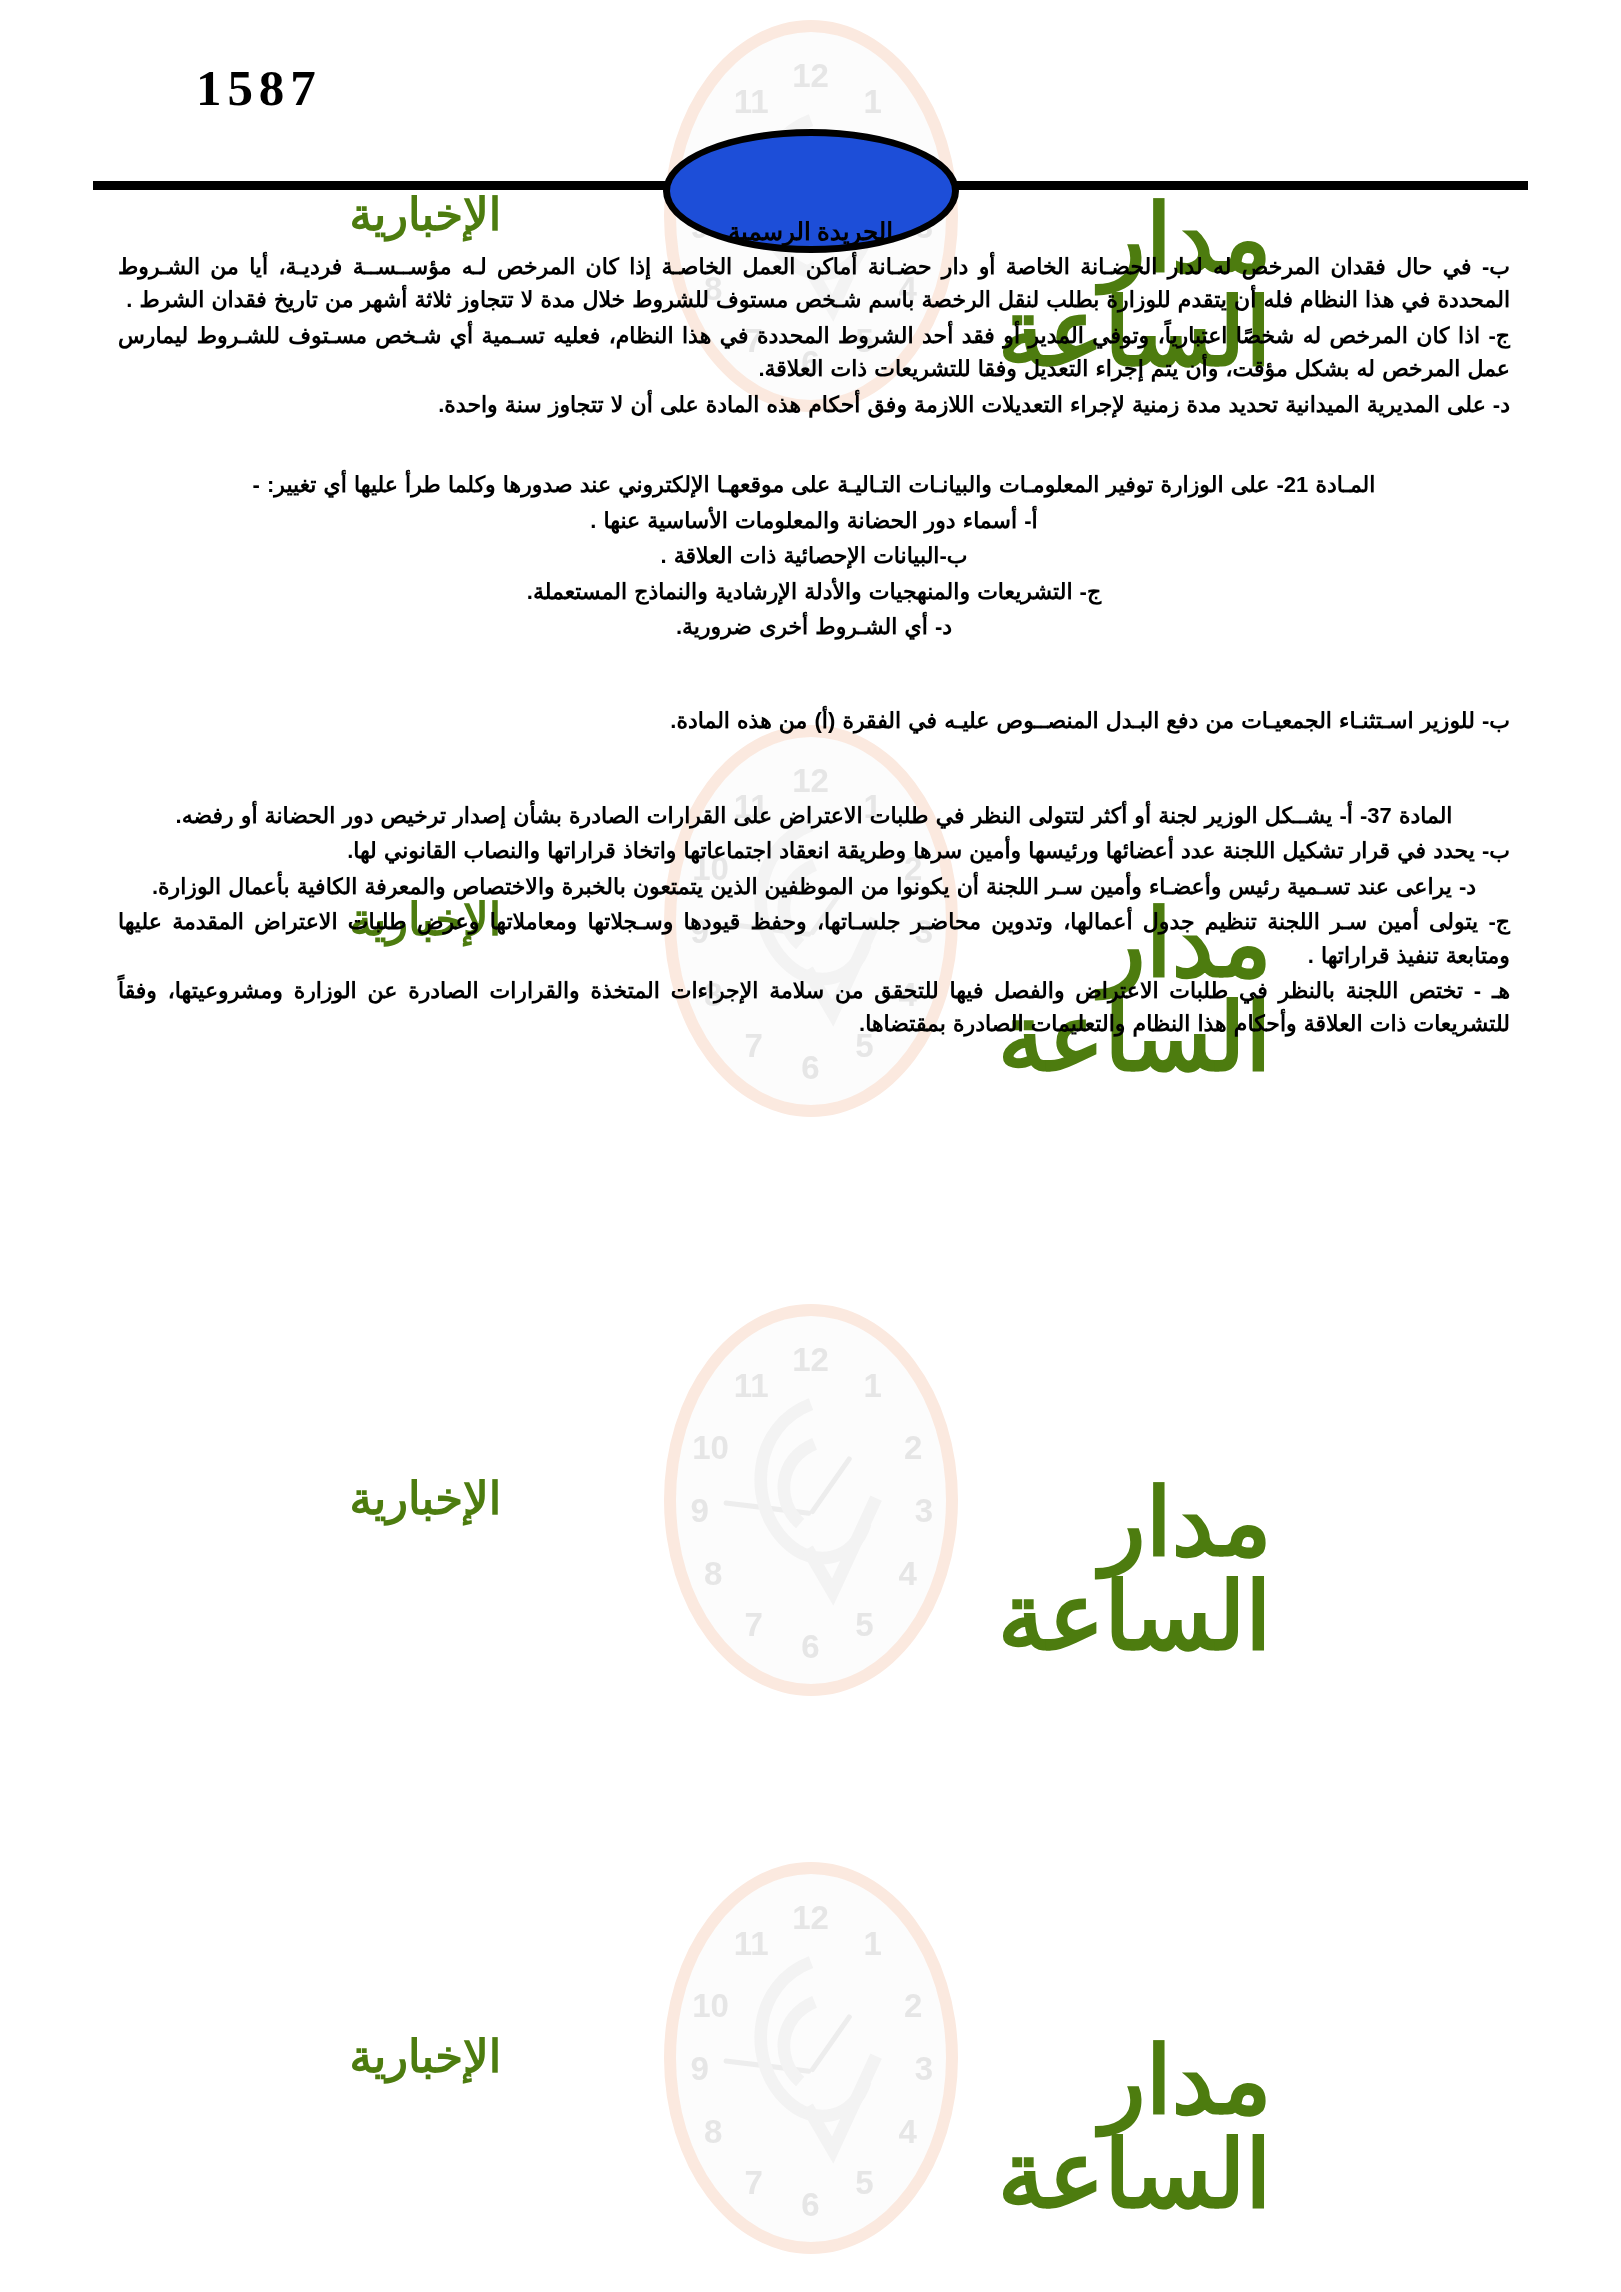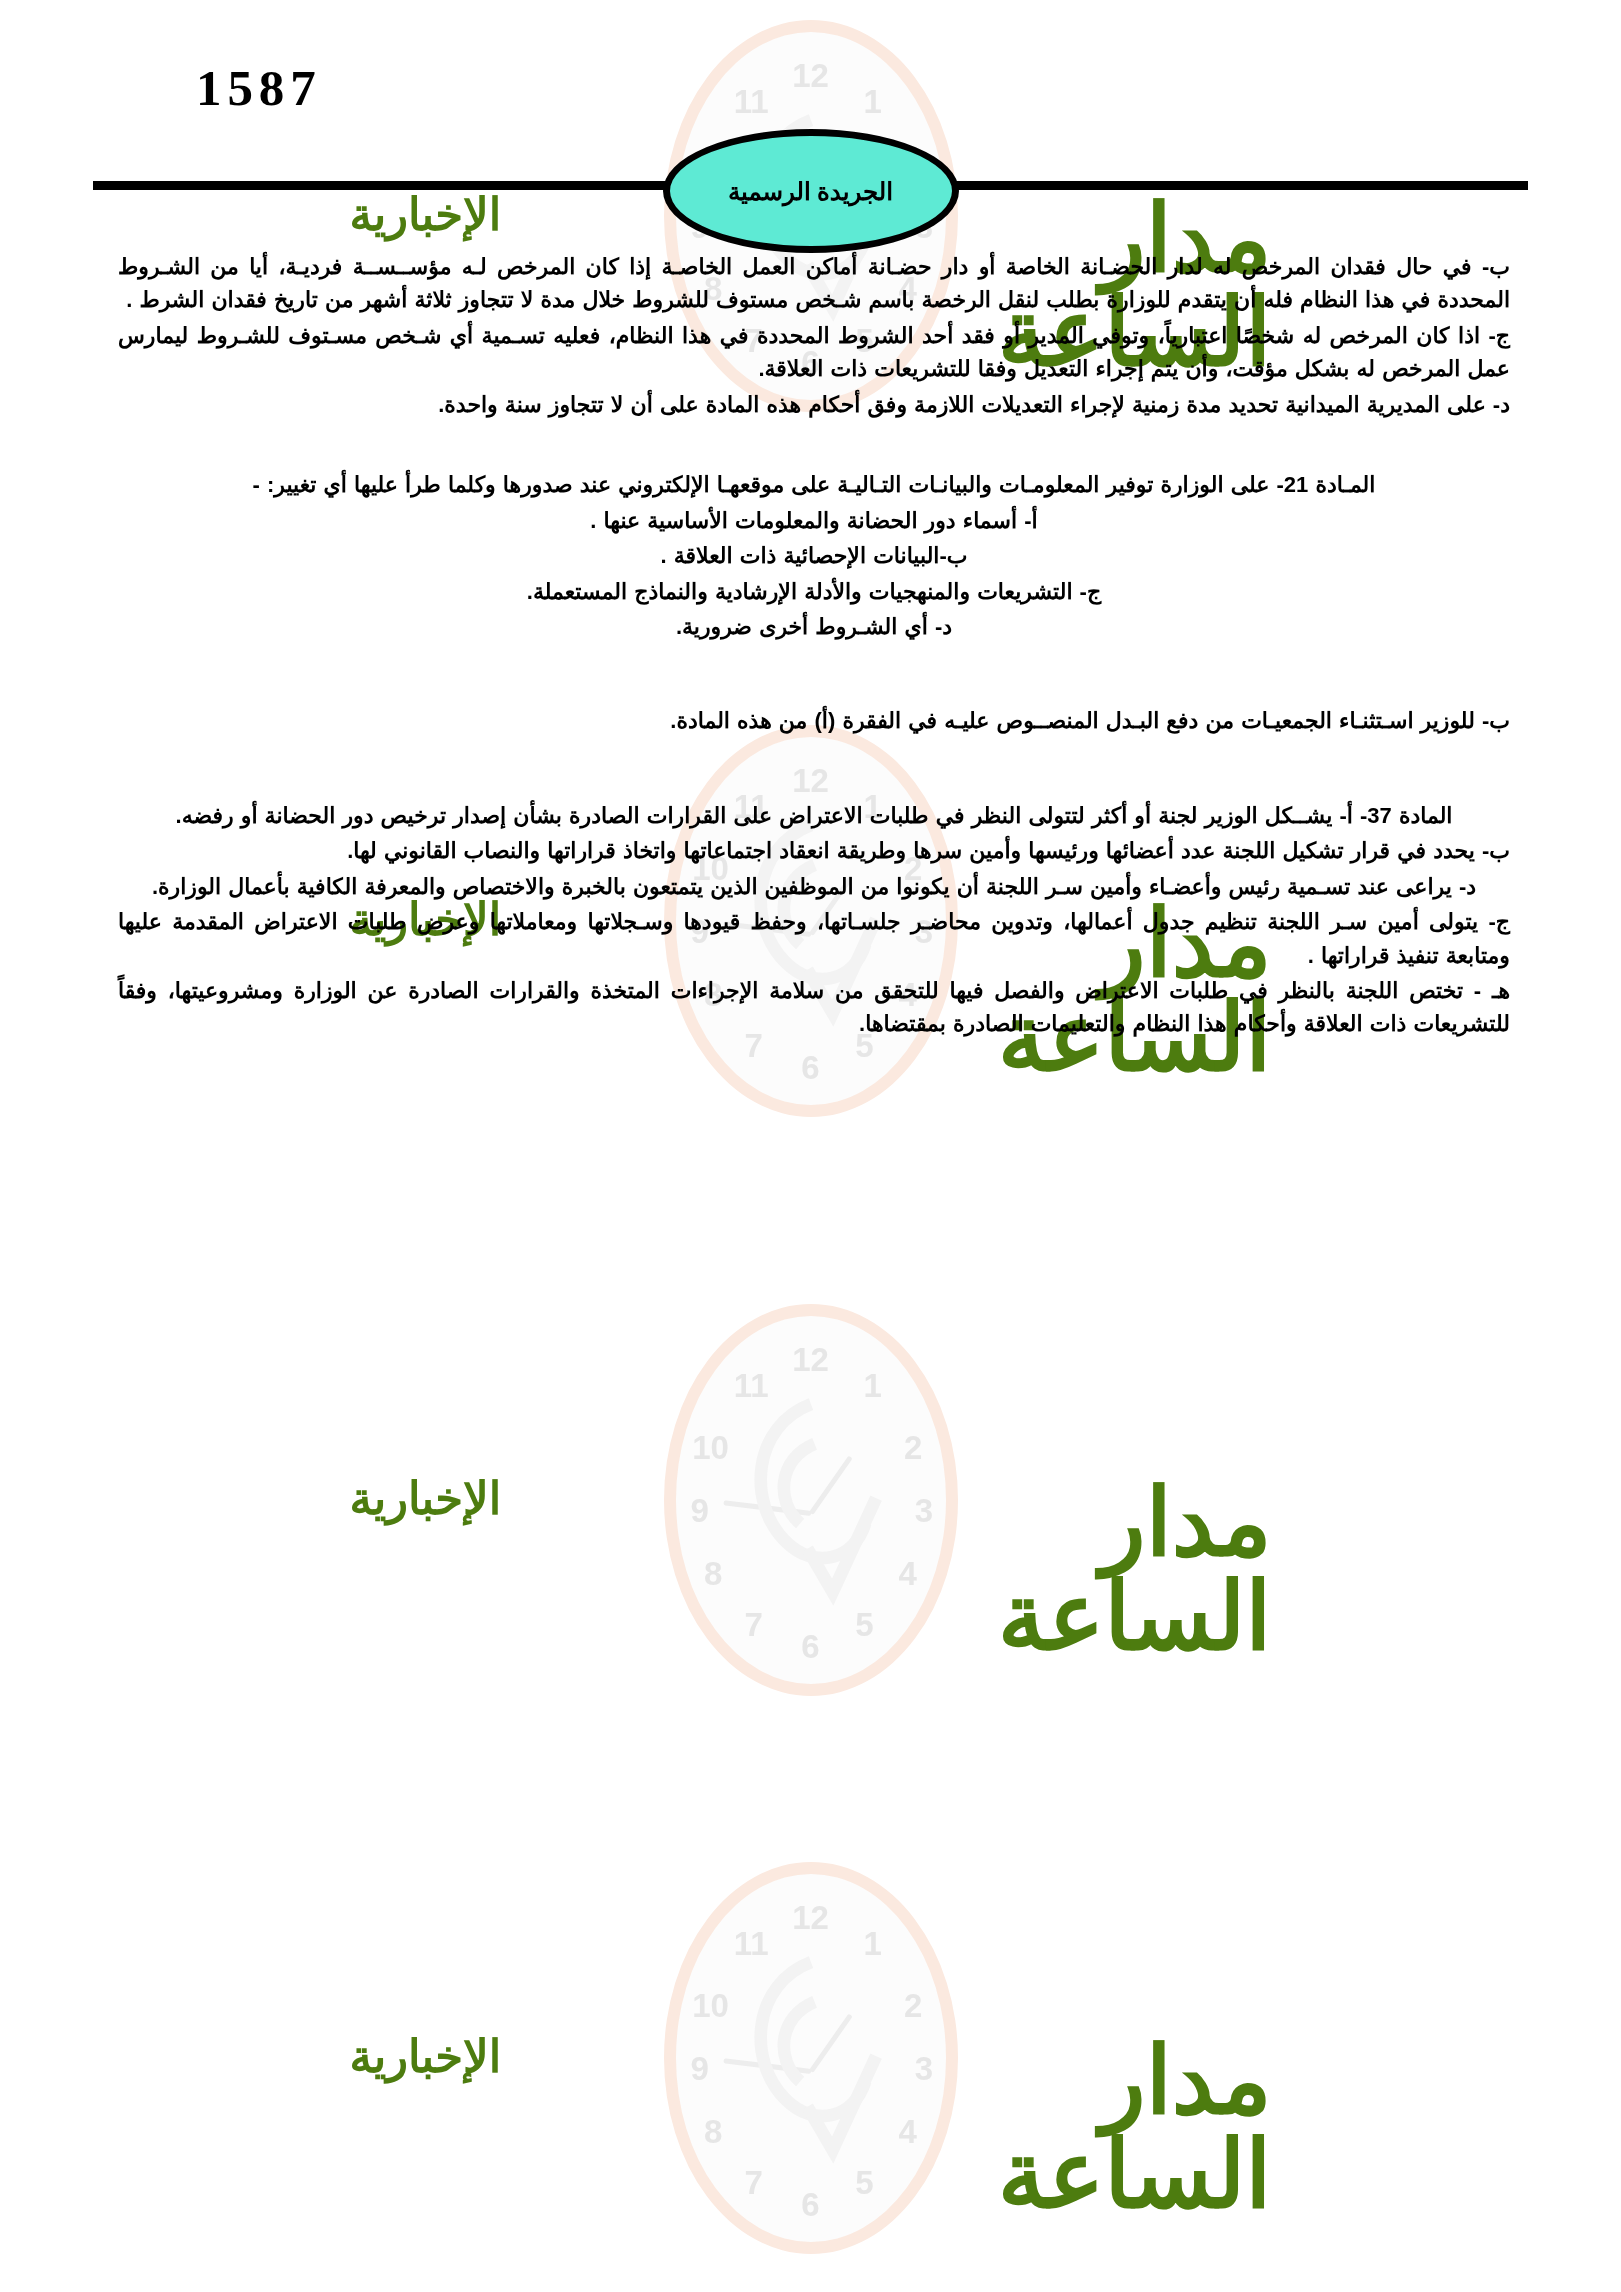--- a/index.html
+++ b/index.html
@@ -119,23 +119,23 @@
   }
   .header-oval {
     position: absolute;
     top: -52px;
     left: 50%;
     transform: translateX(-50%);
     width: 282px;
     height: 110px;
     border: 7.8px solid #000;
     border-radius: 50%;
-    background: #5eead4;
+    background: #1d4ed8;
     display: flex;
-    align-items: center;
+    align-items: flex-end;
     justify-content: center;
   }
   .header-oval span {
     font-family: "Liberation Serif", serif;
     font-size: 24.5px;
     font-weight: 700;
     color: #000;
     letter-spacing: 0px;
   }
 

